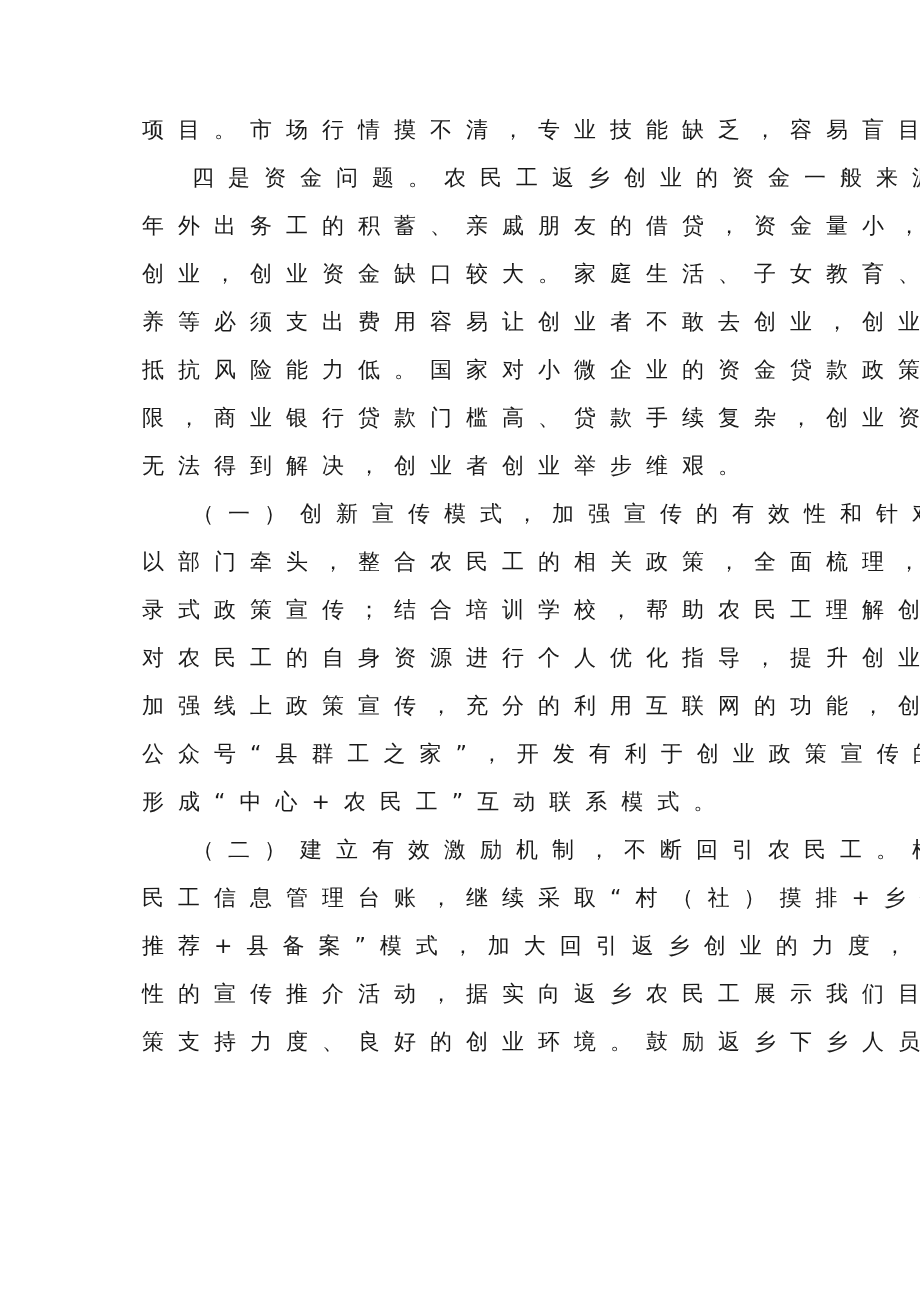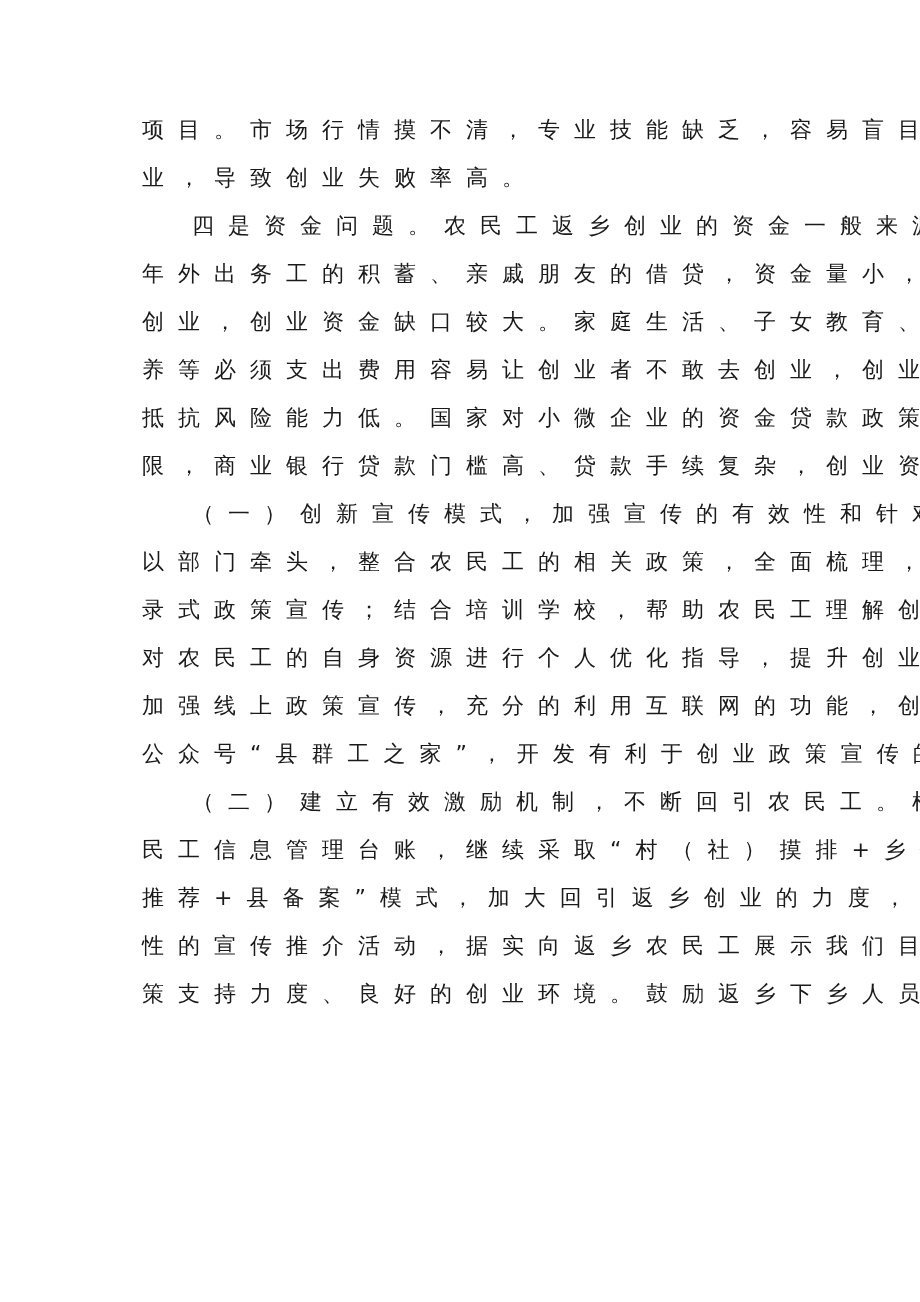--- a/index.html
+++ b/index.html
@@ -11,31 +11,32 @@
     letter-spacing: 14px;
   }
   .line { height: 48px; line-height: 44px; white-space: nowrap; }
   .indent { padding-left: 50px; }
 </style>
 </head>
 <body>
 
 <div class="page">
   <div class="line">项目。市场行情摸不清，专业技能缺乏，容易盲目跟风创</div>
-  <div class="line">业，导致创业失败率高。</div>
   <div class="line indent">四是资金问题。农民工返乡创业的资金一般来源于多</div>
   <div class="line">年外出务工的积蓄、亲戚朋友的借贷，资金量小，不足以</div>
   <div class="line">创业，创业资金缺口较大。家庭生活、子女教育、父母赡</div>
   <div class="line">养等必须支出费用容易让创业者不敢去创业，创业压力大，</div>
   <div class="line">抵抗风险能力低。国家对小微企业的资金贷款政策支持有</div>
   <div class="line">限，商业银行贷款门槛高、贷款手续复杂，创业资金问题</div>
+  <div class="line">无法得到解决，创业者创业举步维艰。</div>
   <div class="line indent">（一）创新宣传模式，加强宣传的有效性和针对性。</div>
   <div class="line">以部门牵头，整合农民工的相关政策，全面梳理，进行目</div>
   <div class="line">录式政策宣传；结合培训学校，帮助农民工理解创业政策，</div>
   <div class="line">对农民工的自身资源进行个人优化指导，提升创业成功率。</div>
   <div class="line">加强线上政策宣传，充分的利用互联网的功能，创建微信</div>
   <div class="line">公众号“县群工之家”，开发有利于创业政策宣传的功能，</div>
+  <div class="line">形成“中心+农民工”互动联系模式。</div>
   <div class="line indent">（二）建立有效激励机制，不断回引农民工。根据农</div>
   <div class="line">民工信息管理台账，继续采取“村（社）摸排+乡镇（街道）</div>
   <div class="line">推荐+县备案”模式，加大回引返乡创业的力度，开展全面</div>
   <div class="line">性的宣传推介活动，据实向返乡农民工展示我们目前的政</div>
   <div class="line">策支持力度、良好的创业环境。鼓励返乡下乡人员以入股、</div>
 </div>
 
 </body></html>

